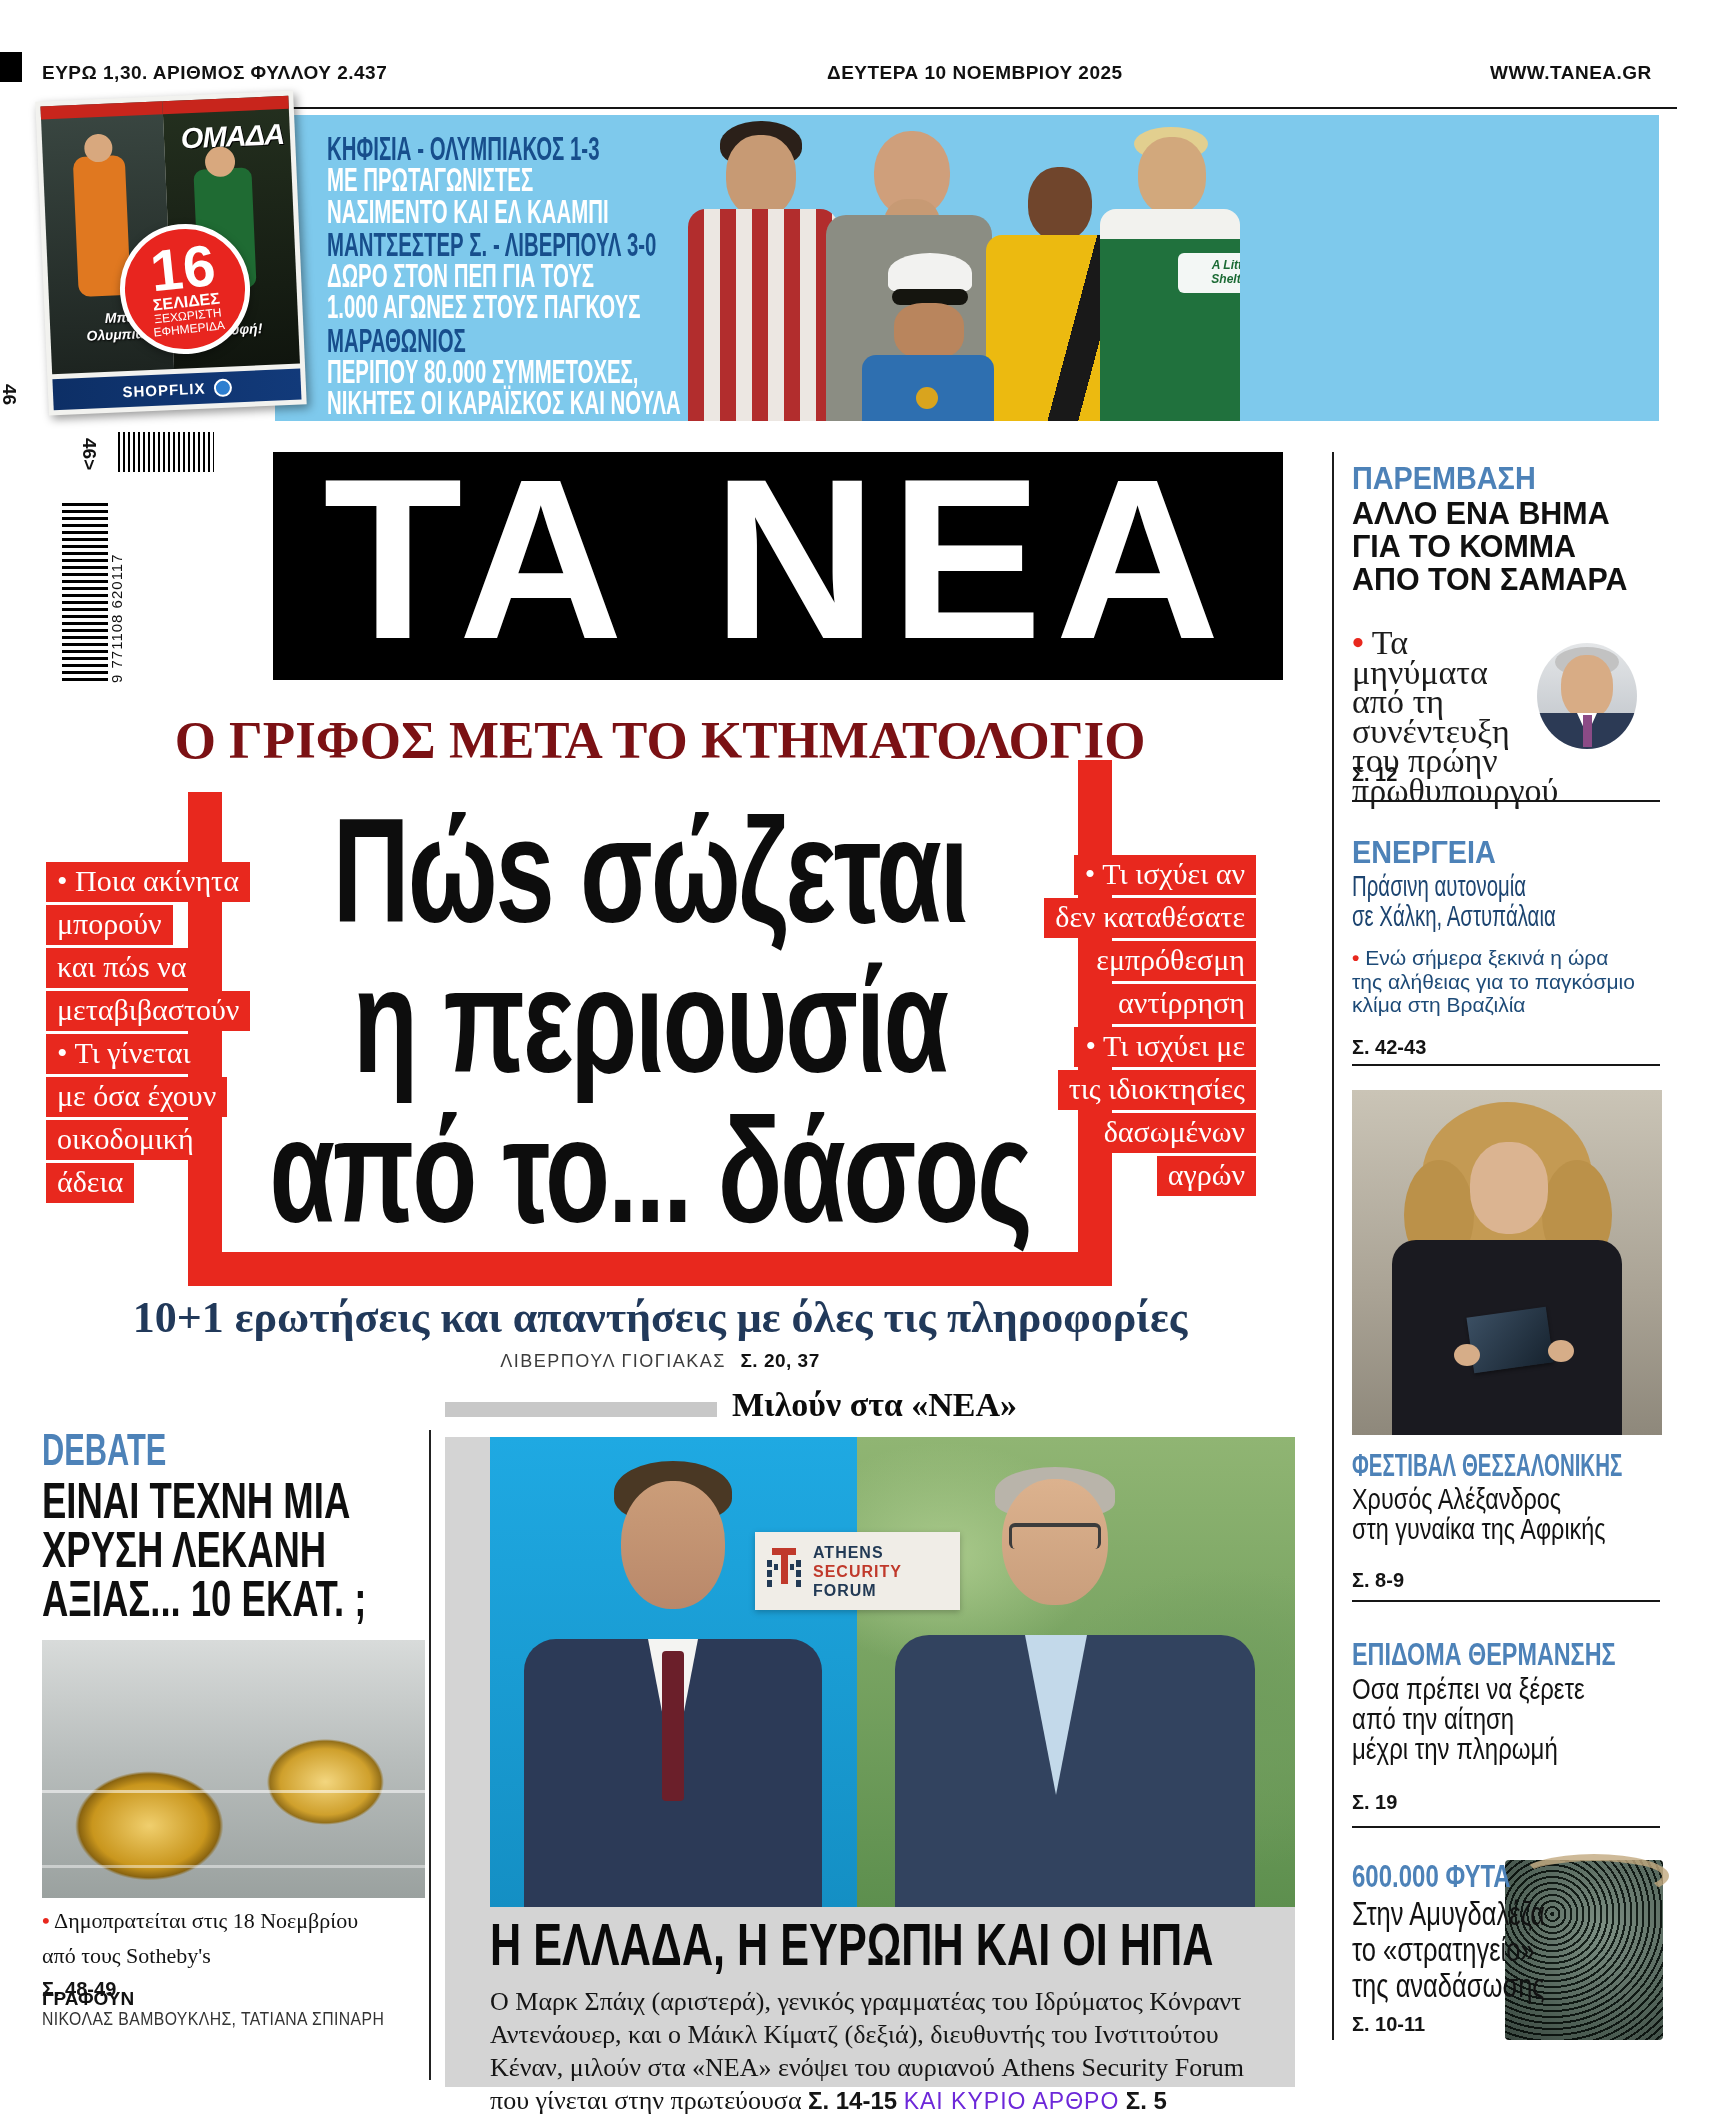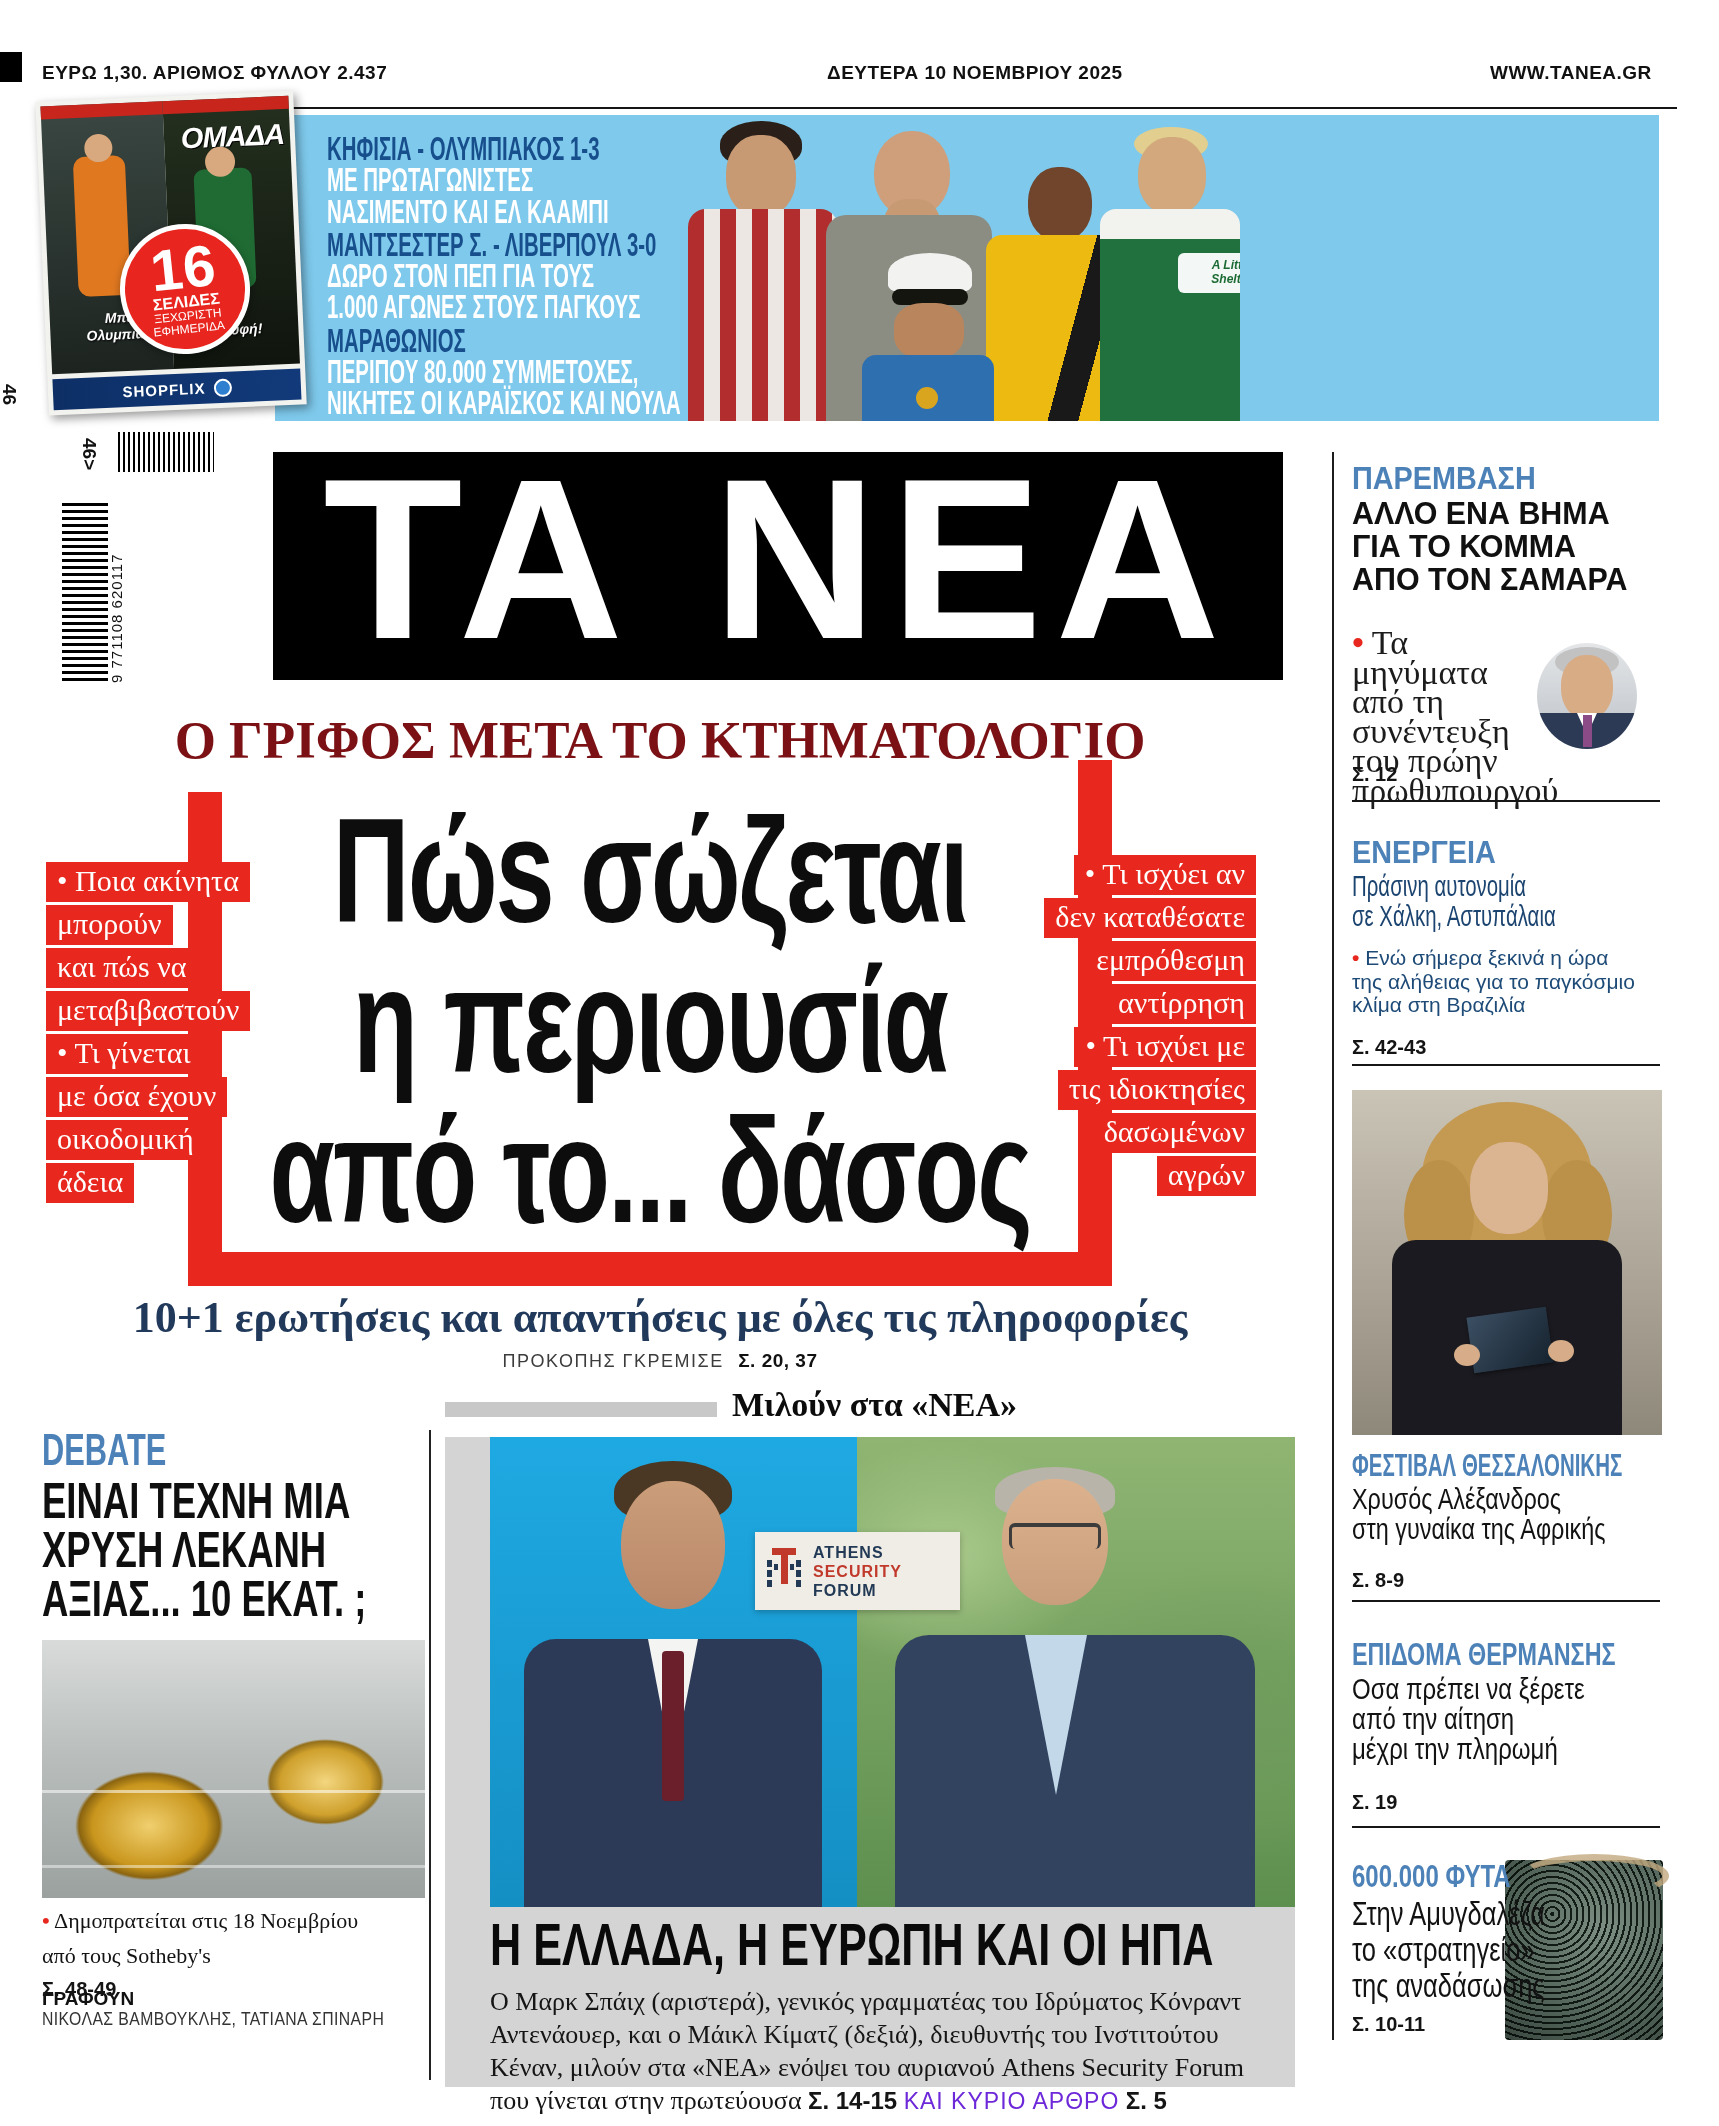--- a/index.html
+++ b/index.html
@@ -161,21 +161,21 @@
     <div class="tag">εμπρόθεσμη</div>
     <div class="tag">αντίρρηση</div>
     <div class="tag">• Τι ισχύει με</div>
     <div class="tag">τις ιδιοκτησίες</div>
     <div class="tag">δασωμένων</div>
     <div class="tag">αγρών</div>
   </div>
 
   <div class="abs serif b ctr" style="left:110px;top:1292px;width:1100px;font-size:44px;color:#21395a">10+1 ερωτήσεις και απαντήσεις με όλες τις πληροφορίες</div>
   <div class="abs ctr" style="left:110px;top:1350px;width:1100px;font-size:18px;color:#3c3c3c;letter-spacing:1.5px">
-    <span>ΠΡΟΚΟΠΗΣ ΓΚΡΕΜΙΣΕ</span>
+    <span>ΛΙΒΕΡΠΟΥΛ ΓΙΟΓΙΑΚΑΣ</span>
     <span class="b" style="color:#111;font-size:19px;margin-left:8px;letter-spacing:.5px">Σ. 20, 37</span>
   </div>
 
   <div class="abs kick steel" style="left:42px;top:1434px;font-size:44px;transform:scaleX(.7)">DEBATE</div>
   <div class="abs b sh" style="left:42px;top:1477px;font-size:50px;line-height:49px;color:#0f0f0f;transform:scaleX(.73)">ΕΙΝΑΙ ΤΕΧΝΗ ΜΙΑ
 ΧΡΥΣΗ ΛΕΚΑΝΗ
 ΑΞΙΑΣ... 10 ΕΚΑΤ. ;</div>
   <div class="abs" style="left:42px;top:1640px;width:383px;height:258px;background:
       radial-gradient(95px 70px at 28% 72%, #f0cf6e, #c9961d 60%, #8a6410 74%, transparent 78%),
       radial-gradient(75px 55px at 74% 55%, #f3d67f, #cfa02c 60%, #94701a 74%, transparent 78%),

